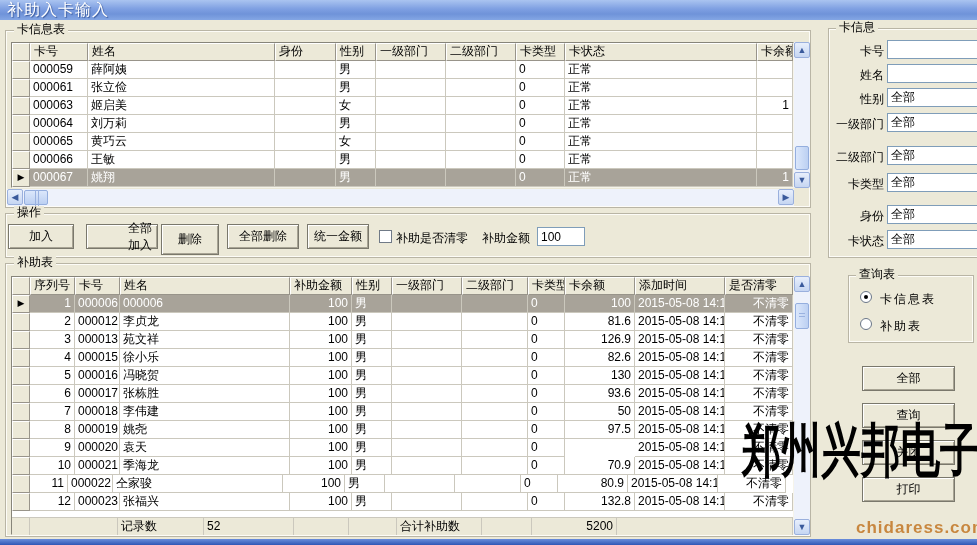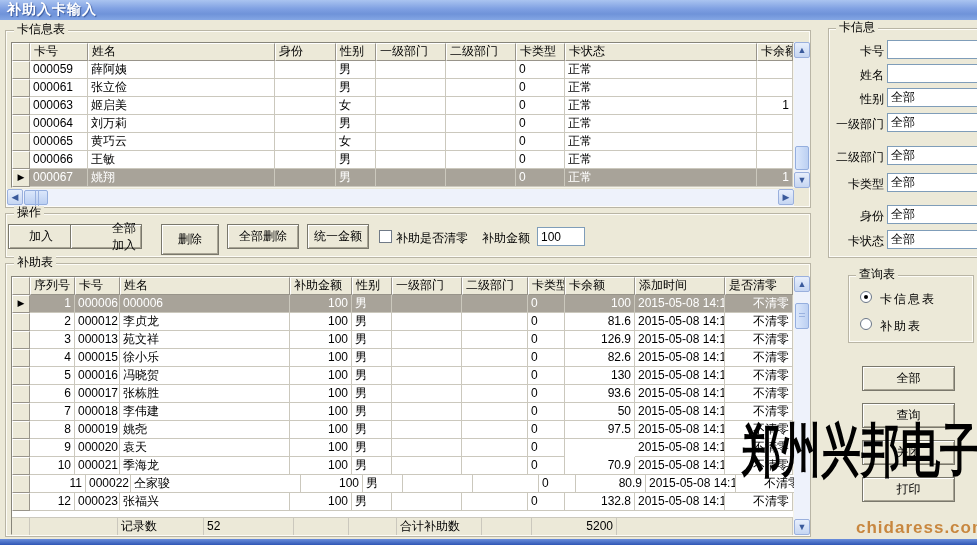--- a/index.html
+++ b/index.html
@@ -1,21 +1,21 @@
 <!DOCTYPE html>
 <html><head>
 <meta charset="utf-8">
 <style>
   html,body{margin:0;padding:0;background:#555;}
   *{box-sizing:border-box;font-family:"Liberation Sans","DejaVu Sans",sans-serif;}
   .window{position:relative;width:977px;height:545px;background:#ece9d8;overflow:hidden;}
   .titlebar{position:absolute;left:0;top:0;width:977px;height:20px;
     background:linear-gradient(to bottom,#aac4f0 0%,#7e9fe2 45%,#6f93d9 70%,#84a6e4 100%);
     display:flex;align-items:center;padding-left:7px;}
-  .title-text{color:#fff;font-weight:bold;font-size:14px;letter-spacing:1px;text-shadow:1px 1px 1px #3a5a9c;}
+  .title-text{color:#fff;font-weight:normal;font-size:16px;letter-spacing:1px;text-shadow:1px 1px 1px #3a5a9c;}
   .groupbox{position:absolute;border:1px solid #b9b5a5;box-shadow:inset 0 0 0 1px #fdfcf7;}
   .group-label{position:absolute;font-size:12px;color:#000;background:#ece9d8;padding:0 3px;line-height:13px;}
   .grid{position:absolute;background:#fff;border:1px solid;border-color:#87857a #f6f4ea #f6f4ea #87857a;}
   .grid-header{display:flex;height:18px;}
   .hcell{background:#ece9d8;border:1px solid;border-color:#fff #98948a #98948a #fff;
     font-size:12px;line-height:15px;padding:0 3px;overflow:hidden;white-space:nowrap;flex:0 0 auto;color:#000;}
   .grid-row{display:flex;height:18px;}
   .cell{background:#fff;border-right:1px solid #cbc8bd;border-bottom:1px solid #cbc8bd;
     font-size:12px;line-height:16px;padding:0 3px;overflow:hidden;white-space:nowrap;flex:0 0 auto;color:#000;}
   .cell.ind{background:#ece9d8;border:1px solid;border-color:#fff #98948a #98948a #fff;
@@ -174,21 +174,21 @@
     <div class="sthumb h" style="left:17px;width:24px;">
         <span class="grip" style="transform:rotate(90deg);"></span>
       </div>
     <div class="sbtn" style="left:771px;top:0;">▶</div>
   </div>
 
   <div class="groupbox" style="left:5px;top:213px;width:806px;height:45px;"></div>
   <span class="group-label" style="left:14px;top:206px;">操作</span>
 
   <div class="btn3d" style="left:8px;top:224px;width:66px;height:25px;">加入</div>
-  <div class="btn3d" style="left:70px;top:224px;width:72px;height:25px;padding-left:36px;">全部加入</div>
+  <div class="btn3d" style="left:86px;top:224px;width:72px;height:25px;padding-left:36px;">全部加入</div>
   <div class="btn3d" style="left:161px;top:224px;width:58px;height:31px;">删除</div>
   <div class="btn3d" style="left:227px;top:224px;width:72px;height:25px;">全部删除</div>
   <div class="btn3d" style="left:307px;top:224px;width:62px;height:25px;">统一金额</div>
 
   <span class="cb" style="left:379px;top:230px;"></span>
   <span class="lbl clip" style="left:396px;top:230px;width:77px;">补助是否清零</span>
   <span class="lbl" style="left:482px;top:230px;">补助金额</span>
   <input class="txt" style="left: 537px; top: 227px; width: 48px; height: 19px;" value="100">
 
   <div class="groupbox" style="left:5px;top:263px;width:806px;height:274px;"></div>
@@ -344,21 +344,21 @@
         <div class="cell" style="width: 40px;">男</div>
         <div class="cell" style="width: 70px;"></div>
         <div class="cell" style="width: 66px;"></div>
         <div class="cell" style="width: 37px;">0</div>
         <div class="cell r" style="width: 70px;">70.9</div>
         <div class="cell" style="width: 90px;">2015-05-08 14:12:</div>
         <div class="cell r" style="width: 68px;">不清零</div>
       </div>
       <div class="grid-row">
         <div class="cell ind" style="width: 18px;"></div>
-        <div class="cell r" style="width: 56px;">11</div>
+        <div class="cell r" style="width: 38px;">11</div>
         <div class="cell" style="width: 45px;">000022</div>
         <div class="cell" style="width: 170px;">仝家骏</div>
         <div class="cell r" style="width: 62px;">100</div>
         <div class="cell" style="width: 40px;">男</div>
         <div class="cell" style="width: 70px;"></div>
         <div class="cell" style="width: 66px;"></div>
         <div class="cell" style="width: 37px;">0</div>
         <div class="cell r" style="width: 70px;">80.9</div>
         <div class="cell" style="width: 90px;">2015-05-08 14:12:</div>
         <div class="cell r" style="width: 68px;">不清零</div>

